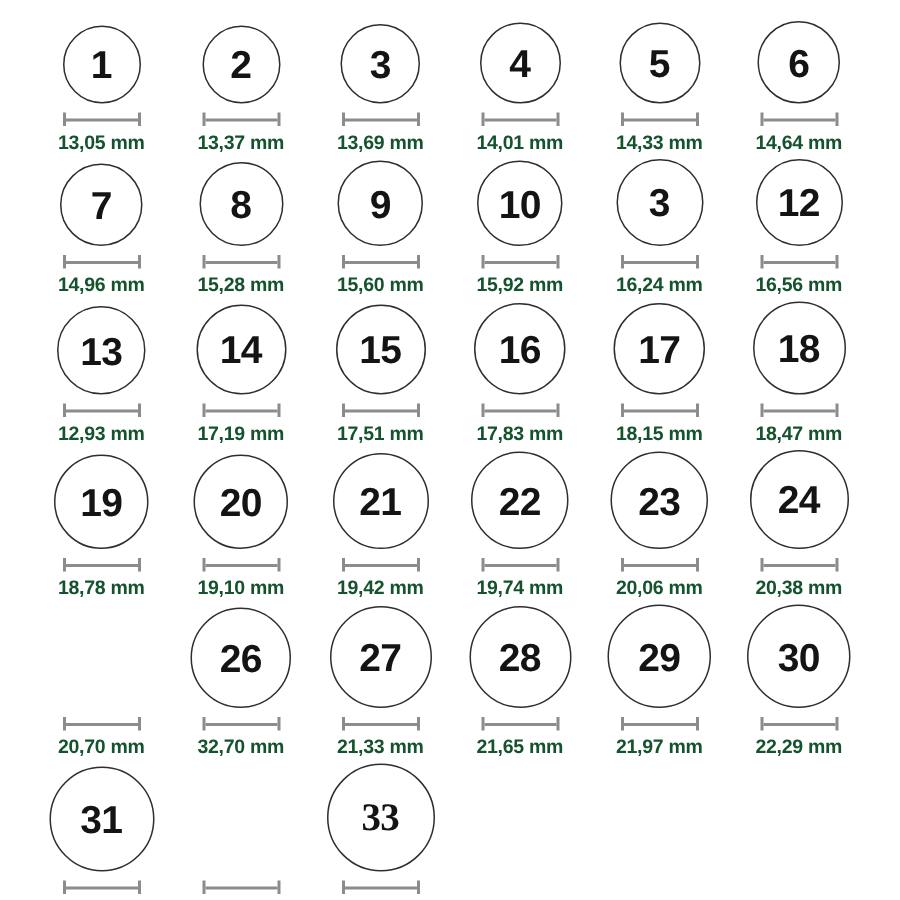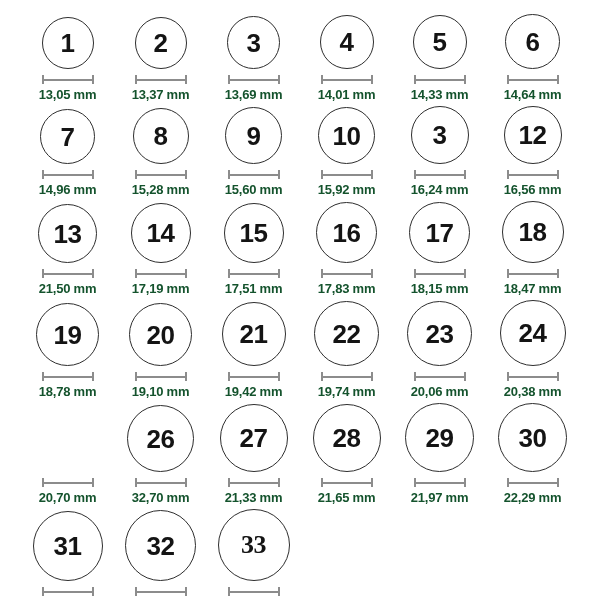--- a/index.html
+++ b/index.html
@@ -154,21 +154,21 @@
         <div class="measure"></div>
         <div class="label">16,56 mm</div>
       </div>
     </div>
     <div class="row">
       <div class="cell">
         <div class="circle" style="width: 59px; height: 59px;">
           <span class="num">13</span>
         </div>
         <div class="measure"></div>
-        <div class="label">21,50 mm</div>
+        <div class="label">12,93 mm</div>
       </div>
       <div class="cell">
         <div class="circle" style="width: 60px; height: 60px;">
           <span class="num">14</span>
         </div>
         <div class="measure"></div>
         <div class="label">17,19 mm</div>
       </div>
       <div class="cell">
         <div class="circle" style="width: 60px; height: 60px;">
@@ -286,23 +286,20 @@
     </div>
     <div class="row">
       <div class="cell">
         <div class="circle" style="width: 70px; height: 70px;">
           <span class="num">31</span>
         </div>
         <div class="measure"></div>
         <div class="label">22,61 mm</div>
       </div>
       <div class="cell">
-        <div class="circle" style="width: 71px; height: 71px;">
-          <span class="num">32</span>
-        </div>
         <div class="measure"></div>
         <div class="label">22,92 mm</div>
       </div>
       <div class="cell">
         <div class="circle" style="width: 72px; height: 72px; font-family: Liberation Serif, serif;">
           <span class="num">33</span>
         </div>
         <div class="measure"></div>
         <div class="label">23,94 mm</div>
       </div>

